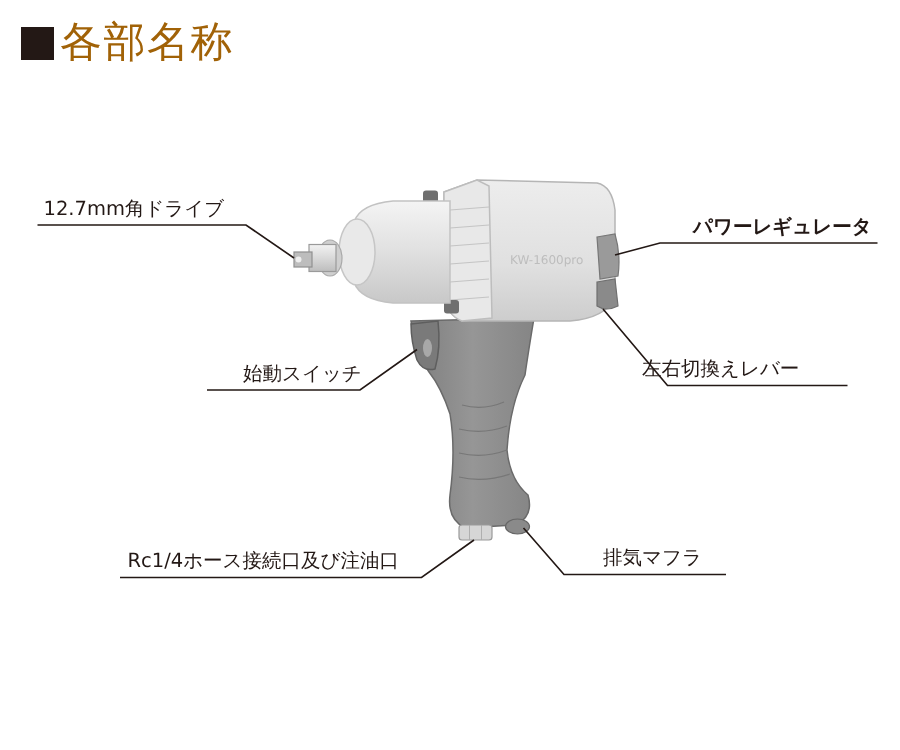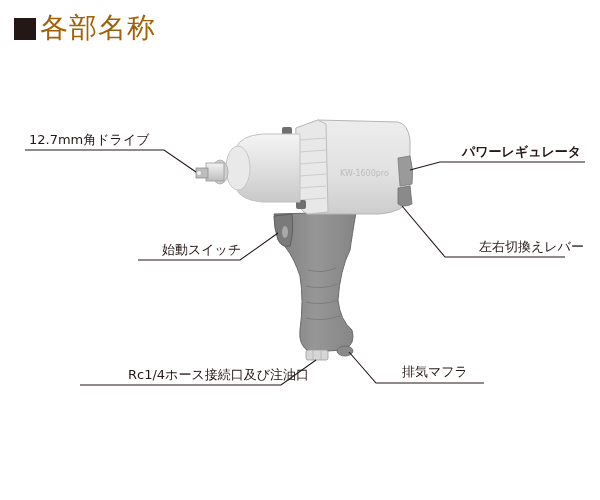--- a/index.html
+++ b/index.html
@@ -143,16 +143,16 @@
     <polyline points="138,260 240,260 278,233"></polyline>
 
     <polyline points="80,385 281,385 316,360"></polyline>
 
     <polyline points="349,352 376,383 484,383"></polyline>
   </g>
 </svg>
 
 <div class="label" style="left:29px; top:132px;text-align:right;">12.7mm角ドライブ</div>
 <div class="label" style="left:462px; top:144px;font-weight:bold;">パワーレギュレータ</div>
-<div class="label" style="left:479px; top:239px;">左右切換えレバー</div>
+<div class="label" style="left:428px; top:239px;">左右切換えレバー</div>
 <div class="label" style="left:141px; top:242px;margin-left:21px;">始動スイッチ</div>
-<div class="label" style="left:85px; top:367px;margin-left:43px;">Rc1/4ホース接続口及び注油口</div>
+<div class="label" style="left:85px; top:367px;">Rc1/4ホース接続口及び注油口</div>
 <div class="label" style="left:402px; top:365px;font-family:Liberation Mono, monospace;">排気マフラ</div>
 
 </body></html>

